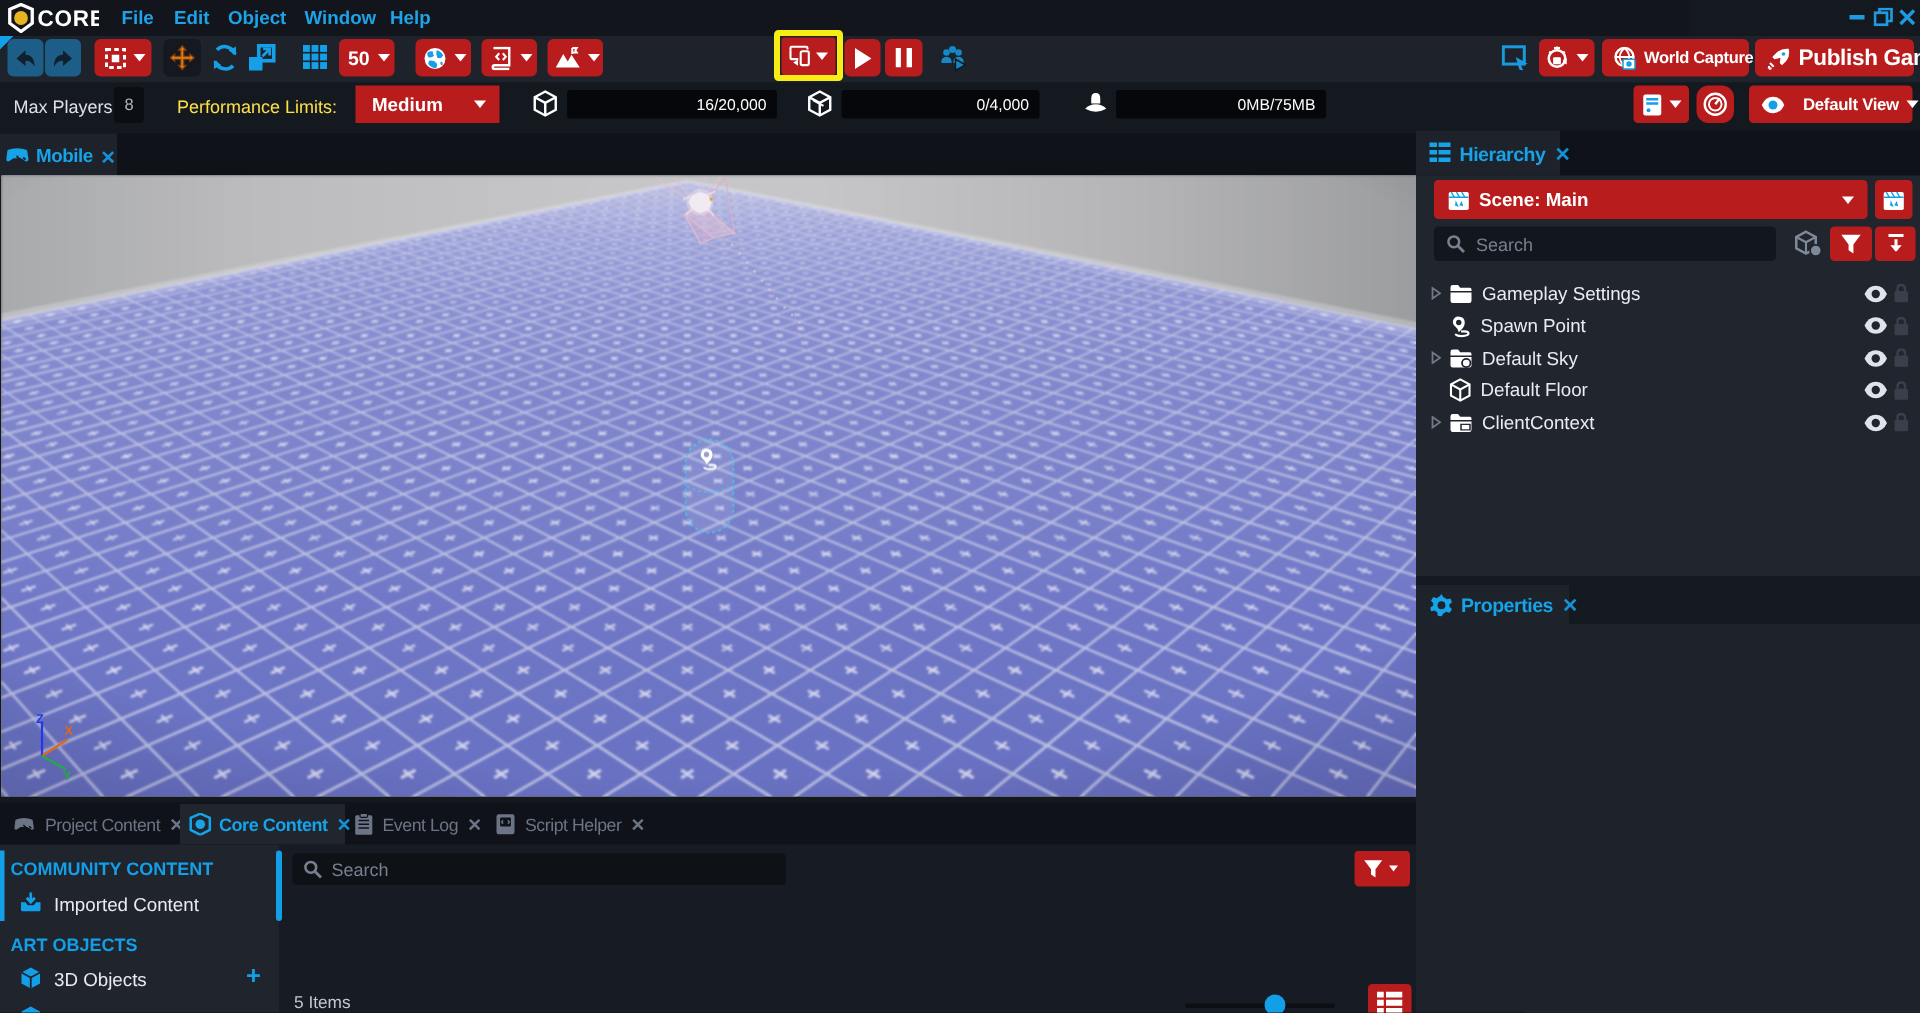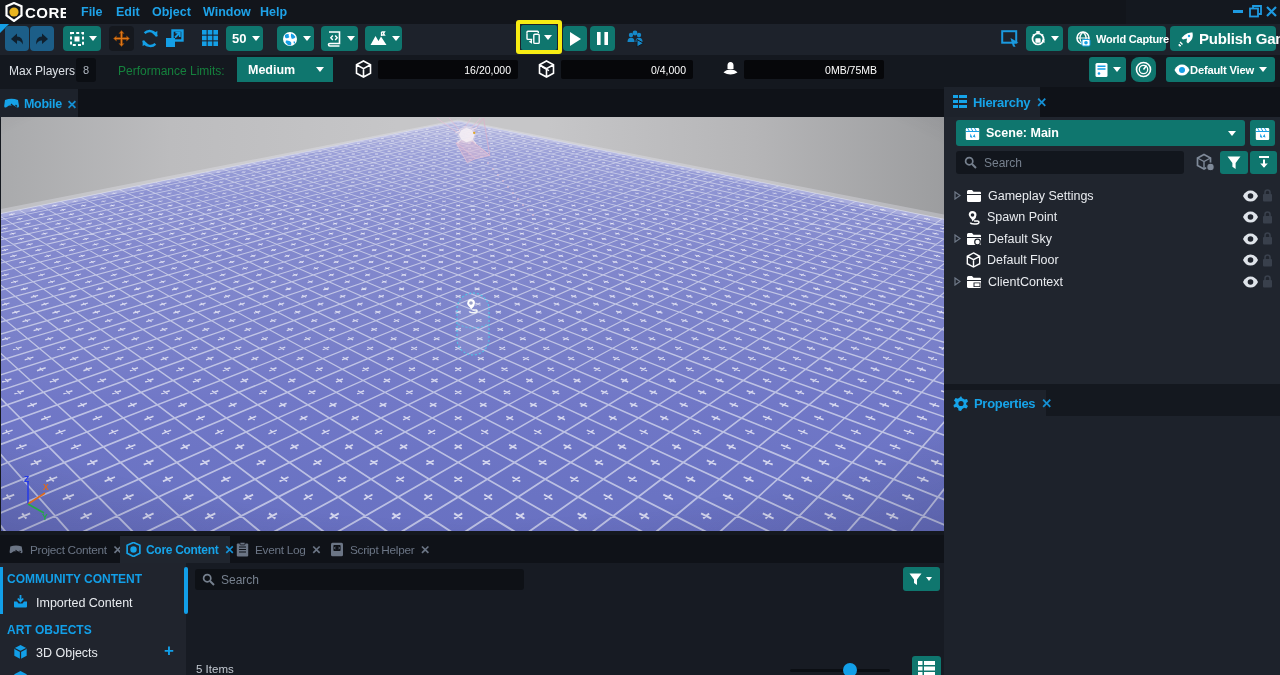--- a/index.html
+++ b/index.html
@@ -2,21 +2,21 @@
 <html><head><meta charset="utf-8"><style>
 *{margin:0;padding:0;box-sizing:border-box}
 html,body{width:1280px;height:675px;overflow:hidden;background:#14181f;font-family:"Liberation Sans",sans-serif;}
 .abs{position:absolute}
 body{position:relative}
 
 #menubar{position:absolute;left:0;top:0;width:1126px;height:24px;background:#12151b}
 #toolbar{position:absolute;left:0;top:24px;width:1280px;height:31px;background:#1d222b}
 #statsbar{position:absolute;left:0;top:55px;width:1280px;height:32px;background:#14181f}
 .menuitem{position:absolute;top:0;height:24px;line-height:24px;color:#1ea2e8;font-size:12.5px;font-weight:bold}
-.btn{position:absolute;background:#0f766e;border-radius:4px;display:flex;align-items:center;justify-content:center;white-space:nowrap}
+.btn{position:absolute;background:#b91c1c;border-radius:4px;display:flex;align-items:center;justify-content:center;white-space:nowrap}
 .caret{width:0;height:0;border-left:4.5px solid transparent;border-right:4.5px solid transparent;border-top:5px solid #fff}
 .tbtxt{color:#fff;font-weight:bold;font-size:13px}
 
 #vtabbar{position:absolute;left:0;top:89px;width:944px;height:30px;background:#0f1218}
 #viewport{position:absolute;left:1px;top:117px;width:943px;height:414px;overflow:hidden;background:#c2c2c4}
 #sky{position:absolute;left:0;top:0;width:100%;height:260px;background:linear-gradient(90deg,#a9aaac 0,#bcbcbe 18%,#c6c6c8 42%,#c6c6c8 58%,#b5b5b7 80%,#9c9d9f 100%)}
 #vign{position:absolute;left:0;top:0;width:943px;height:414px;background:radial-gradient(ellipse 120% 110% at 49% 40%,rgba(0,0,0,0) 52%,rgba(8,8,28,0.42) 100%);backdrop-filter:blur(0.7px)}
 
 #btabbar{position:absolute;left:0;top:535px;width:944px;height:28px;background:#0f1218}
 #bpanel{position:absolute;left:0;top:563px;width:944px;height:112px;background:#171b23}
@@ -191,21 +191,21 @@
         <circle cx="11" cy="5" r="1.2" fill="#149fe6"></circle>
         <path d="M2 11 L4.5 13.5 M1.2 14.8 L3 14.6 M1.4 13 L1.2 14.8" stroke="#fff" stroke-width="1.4"></path>
       </svg>
     <span class="tbtxt" style="margin-left:5px;font-size:15px;letter-spacing:-0.2px">Publish Game</span>
   </div>
 </div>
 
 <div id="statsbar">
   <div class="abs" style="left:9px;top:0;height:32px;line-height:32px;color:#dde1e7;font-size:12px">Max Players</div>
   <div class="abs" style="left:76px;top:3px;width:20px;height:24px;background:#0b0e13;border-radius:3px;color:#aeb5bf;font-size:11px;text-align:center;line-height:24px">8</div>
-  <div class="abs" style="left:118px;top:0;height:32px;line-height:32px;color:#15803d;font-size:12px">Performance Limits:</div>
+  <div class="abs" style="left:118px;top:0;height:32px;line-height:32px;color:#fde047;font-size:12px">Performance Limits:</div>
   <div class="btn" style="left:237px;top:2px;width:96px;height:25px;border-radius:0;justify-content:space-between">
     <span class="tbtxt" style="margin-left:11px;font-size:12.5px">Medium</span>
       <div class="caret" style="margin-right:9px"></div>
   </div>
   <svg class="abs" style="left:355px;top:5px" width="17" height="18" viewBox="0 0 17 18">
       <path d="M8.5 1 L15.5 4.8 V13.2 L8.5 17 L1.5 13.2 V4.8 Z M1.5 4.8 L8.5 8.6 L15.5 4.8 M8.5 8.6 V17" fill="none" stroke="#fff" stroke-width="1.6"></path>
     </svg>
   <div class="bar" style="left:378px;top:5px;width:140px;height:19px">16/20,000</div>
   <svg class="abs" style="left:538px;top:5px" width="17" height="18" viewBox="0 0 17 18">
       <path d="M8.5 1 L15.5 4.8 V13.2 L8.5 17 L1.5 13.2 V4.8 Z M1.5 4.8 L8.5 8.6 L15.5 4.8 M8.5 8.6 V17" fill="none" stroke="#fff" stroke-width="1.6"></path>
@@ -230,21 +230,21 @@
         <circle cx="8.5" cy="8.5" r="7" fill="none" stroke="#fff" stroke-width="1.6"></circle>
         <circle cx="8.5" cy="8.5" r="4.2" fill="none" stroke="#fff" stroke-width="1.3"></circle>
         <path d="M8.5 8.5 L11.5 4.5" stroke="#fff" stroke-width="1.6"></path>
       </svg>
   </div>
   <div class="btn" style="left:1166px;top:2px;width:109px;height:25px;border-radius:3px;justify-content:flex-start">
     <svg style="margin-left:8px" width="16" height="12" viewBox="0 0 16 12">
         <path d="M8 0.5 Q13 0.5 15.5 6 Q13 11.5 8 11.5 Q3 11.5 0.5 6 Q3 0.5 8 0.5 Z" fill="#fff"></path>
         <circle cx="8" cy="6" r="3" fill="#149fe6"></circle>
       </svg>
-    <span class="tbtxt" style="margin-left:0;font-size:11.2px;letter-spacing:-0.2px">Default View</span>
+    <span class="tbtxt" style="margin-left:12px;font-size:11.2px;letter-spacing:-0.2px">Default View</span>
     <div class="caret" style="margin-left:5px"></div>
   </div>
 </div>
 
 <div id="vtabbar">
   <div class="tab" style="left:0;top:0;width:78px;height:30px;background:#1d222b;font-size:12.5px">
     <svg style="margin-left:3px" width="17" height="16" viewBox="0 0 17 16">
         <path d="M2 4 Q8.5 1.5 15 4 L16 10 Q16 12 14 11.5 L11 9.5 H6 L3 11.5 Q1 12 1.2 10 Z" fill="#16a3e8"></path>
         <path d="M8 8 L13 13 M11 10.5 L9.5 12 M12.5 9 L14 10.5" stroke="#1d222b" stroke-width="1.2"></path>
       </svg>

